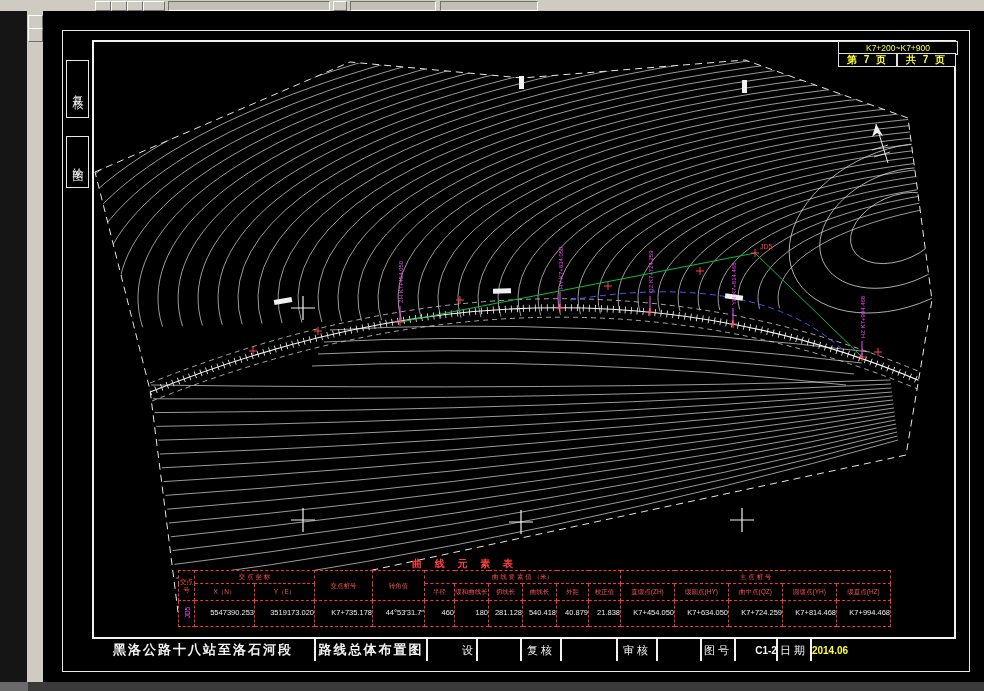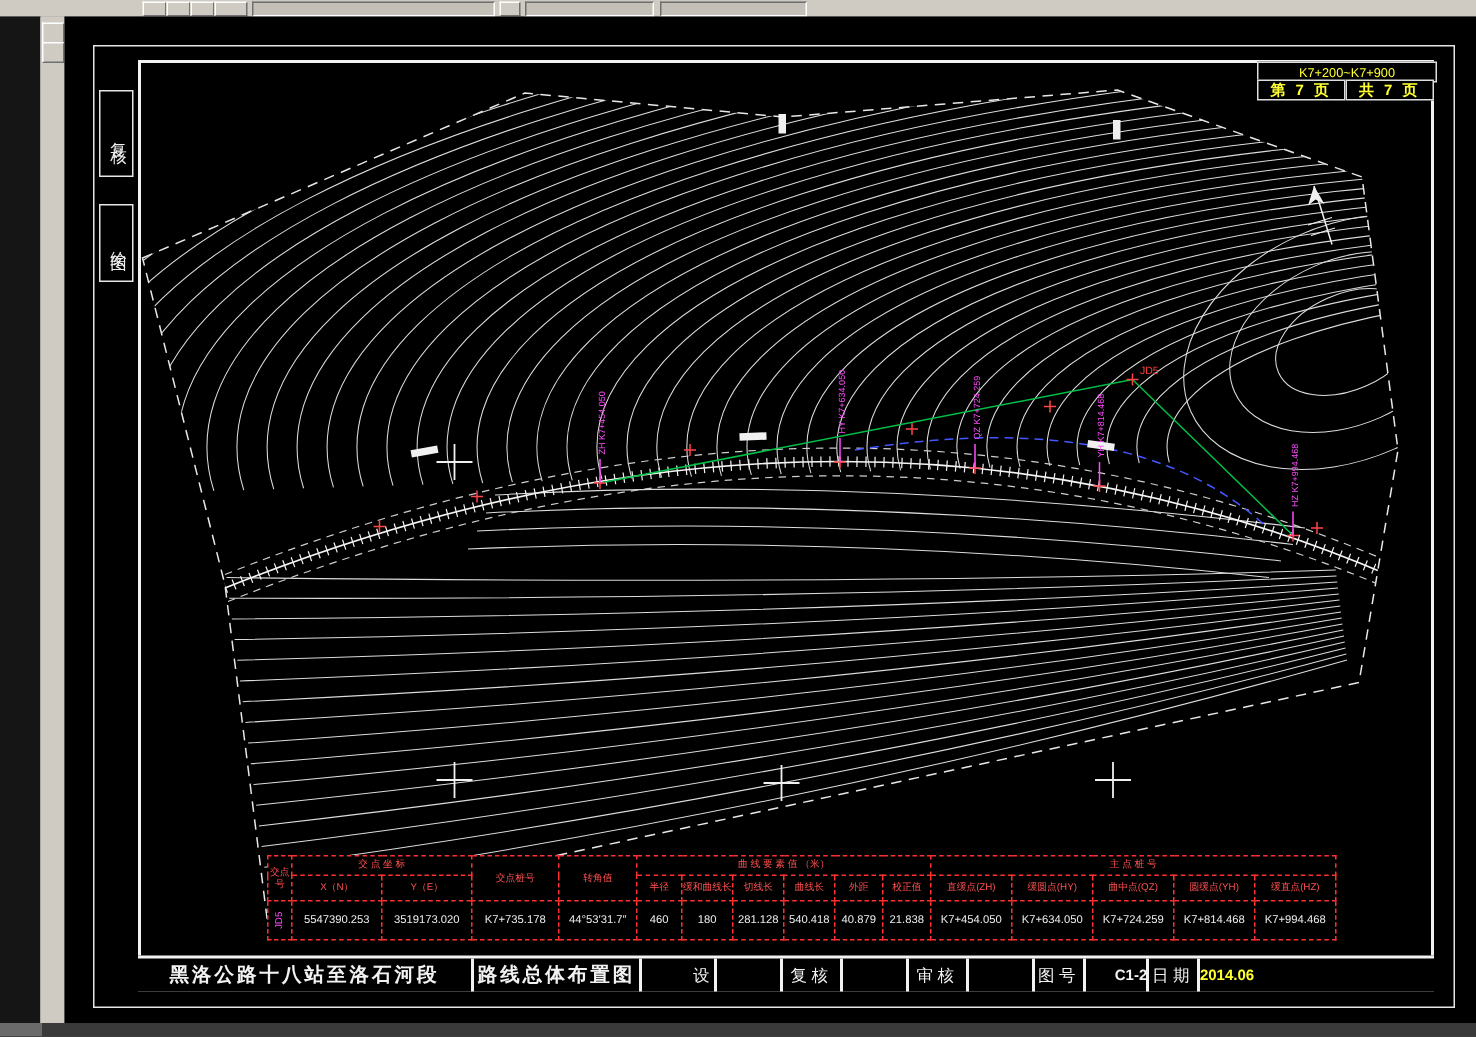--- a/index.html
+++ b/index.html
@@ -35,21 +35,21 @@
 
   
   #curve-title{left:305px;top:557px;width:320px;text-align:center;color:#ff4040;
                font-size:10px;font-weight:bold;letter-spacing:5px;}
   #curve-table-wrap{left:178px;top:570px;}
   #curve-table{border-collapse:collapse;background:#000;table-layout:fixed;}
   #curve-table th,#curve-table td{border:1px dashed #ff3030;color:#ff5050;font-weight:normal;
       font-size:6.5px;padding:0;text-align:center;line-height:1.1;overflow:hidden;}
   #curve-table tr.h1 th{height:12px;}
   #curve-table tr.h2 th{height:16px;}
-  #curve-table tr.vals td{height:25px;color:#ececec;font-size:7.5px;}
+  #curve-table tr.vals td{height:25px;color:#ececec;font-size:7.5px;text-align:right;}
   #curve-table td.pt span{display:inline-block;transform:rotate(-90deg);color:#ff4cff;font-size:6.5px;}
 
   
   #tblock{left:92px;top:637px;width:864px;height:24px;display:flex;box-sizing:border-box;
           border-top:2px solid #f2f2f2;background:#000;}
   .tb-c{border-left:2px solid #f2f2f2;box-sizing:border-box;display:flex;align-items:center;
         justify-content:center;color:#f2f2f2;white-space:nowrap;overflow:hidden;}
   .tb-c:first-child{border-left:none;}
   .tb-big{font-size:13px;font-weight:bold;letter-spacing:2px;}
   .tb-lab{font-size:11px;letter-spacing:3px;}
@@ -213,20 +213,21 @@
   <div class="abs" id="inner-frame"></div>
   <div class="abs sidebox" id="sidebox1">复核</div>
   <div class="abs sidebox" id="sidebox2">绘图</div>
 
   <div class="abs" id="stnbox">K7+200~K7+900</div>
   <div class="abs" id="pgrow">
     <div class="pgcell">第 7 页</div>
     <div class="pgcell">共 7 页</div>
   </div>
 
+  <div class="abs" id="curve-title">曲 线 元 素 表</div>
   <div class="abs" id="curve-table-wrap">
     <table id="curve-table">
       <colgroup>
         <col style="width:16px">
           <col style="width:60px">
           <col style="width:60px">
           <col style="width:58px">
         <col style="width:52px">
           <col style="width:30px">
           <col style="width:34px">
@@ -286,21 +287,21 @@
       </table>
   </div>
 
   <div class="abs" id="tblock">
     <div class="tb-c tb-big" style="width:222px;">黑洛公路十八站至洛石河段</div>
     <div class="tb-c tb-big" style="width:112px;">路线总体布置图</div>
     <div class="tb-c tb-lab" style="width:40px;padding-left:48px;">设计</div>
     <div class="tb-c" style="width:44px;"></div>
     <div class="tb-c tb-lab" style="width:40px;">复核</div>
     <div class="tb-c" style="width:44px;"></div>
-    <div class="tb-c tb-lab" style="width:40px;">审核</div>
+    <div class="tb-c tb-lab" style="width:40px;margin-left:12px;">审核</div>
     <div class="tb-c" style="width:44px;"></div>
     <div class="tb-c tb-lab" style="width:34px;font-family:Liberation Mono, monospace;">图号</div>
     <div class="tb-c tb-val" style="width:42px;padding-left:20px;">C1-2</div>
     <div class="tb-c tb-lab" style="width:34px;">日期</div>
     <div class="tb-c tb-val tb-yellow" style="width:38px;">2014.06</div>
   </div>
 
   <div class="abs" id="bottombar"></div>
   <div class="abs" id="bottomcap"></div>
 </div>

